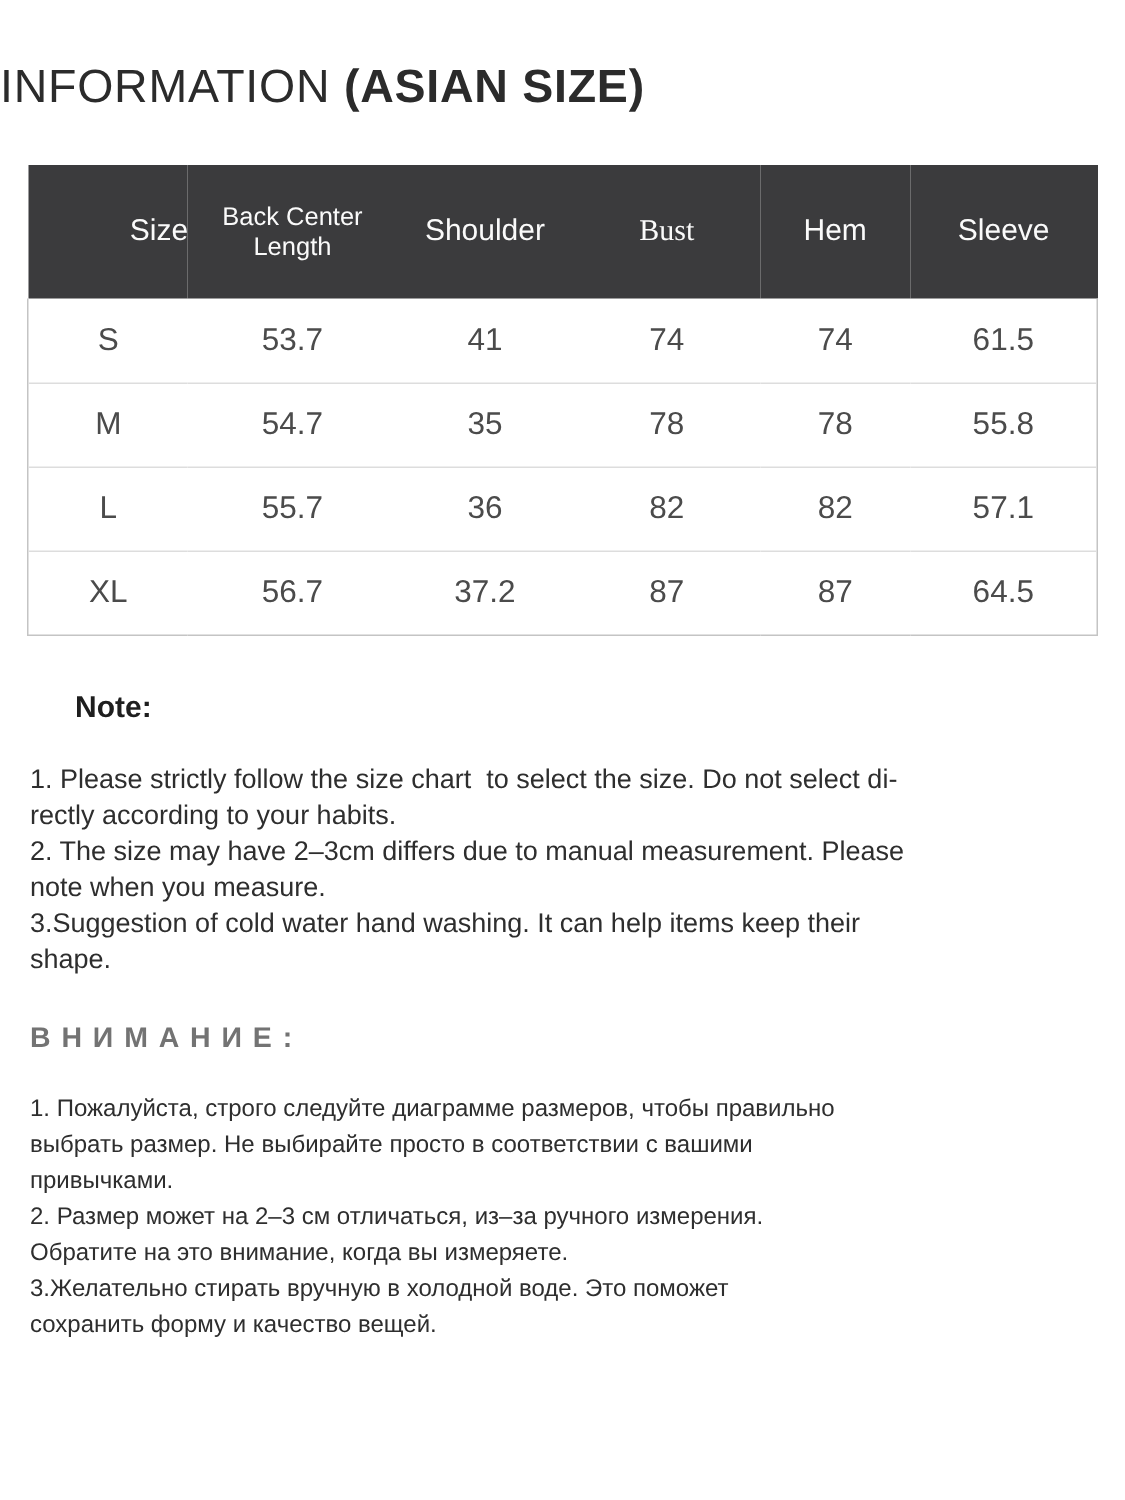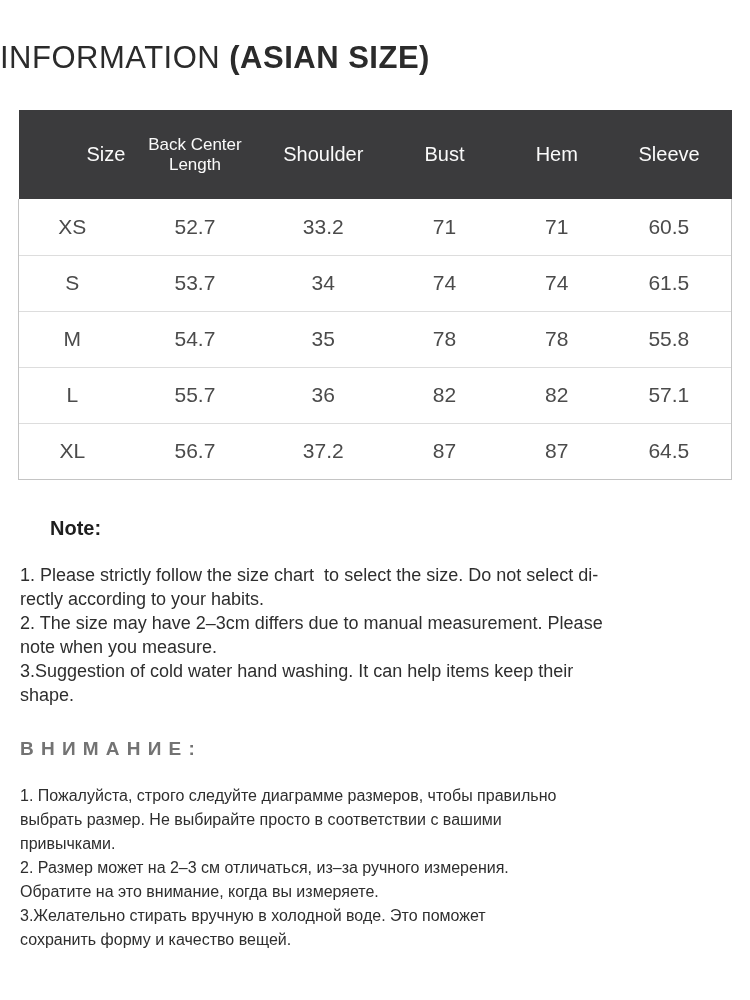--- a/index.html
+++ b/index.html
@@ -42,21 +42,21 @@
     font-size: 20px;
     height: 89px;
     text-align: center;
     vertical-align: middle;
     white-space: pre-line;
     line-height: 1.15;
   }
   table.size-table th:nth-child(1) { width: 15%; text-align: right; }
   table.size-table th:nth-child(2) { width: 19.5%; font-size: 17px; }
   table.size-table th:nth-child(3) { width: 16.5%; }
-  table.size-table th:nth-child(4) { width: 17.5%; }
+  table.size-table th:nth-child(4) { width: 17.5%; font-family: Liberation Serif, serif; }
   table.size-table th:nth-child(5) { width: 14%; }
   table.size-table th:nth-child(6) { width: 17.5%; }
   table.size-table td {
     height: 56px;
     text-align: center;
     vertical-align: middle;
     font-size: 21px;
     font-weight: 400;
     color: #4b4b4b;
   }
@@ -113,31 +113,23 @@
             <th>Back Center
 Length</th>
             <th>Shoulder</th>
             <th>Bust</th>
             <th>Hem</th>
             <th>Sleeve</th>
           </tr>
       </thead>
       <tbody id="table-body">
           <tr>
-            <td>XS</td>
-            <td>52.7</td>
-            <td>33.2</td>
-            <td>71</td>
-            <td>71</td>
-            <td>60.5</td>
-          </tr>
-          <tr>
             <td>S</td>
             <td>53.7</td>
-            <td>34</td>
+            <td>41</td>
             <td>74</td>
             <td>74</td>
             <td>61.5</td>
           </tr>
           <tr>
             <td>M</td>
             <td>54.7</td>
             <td>35</td>
             <td>78</td>
             <td>78</td>

